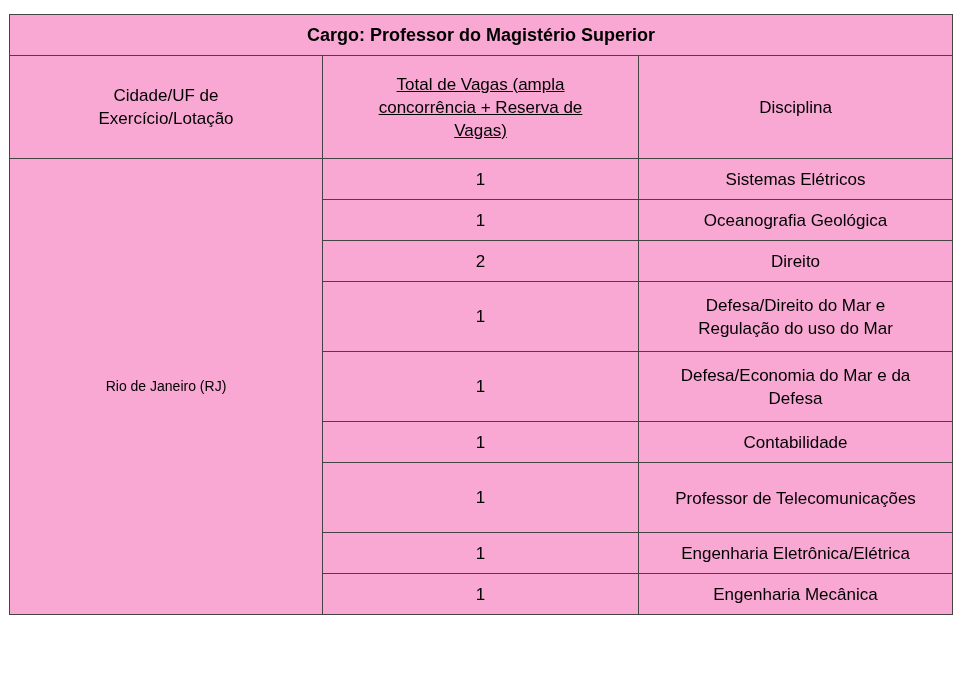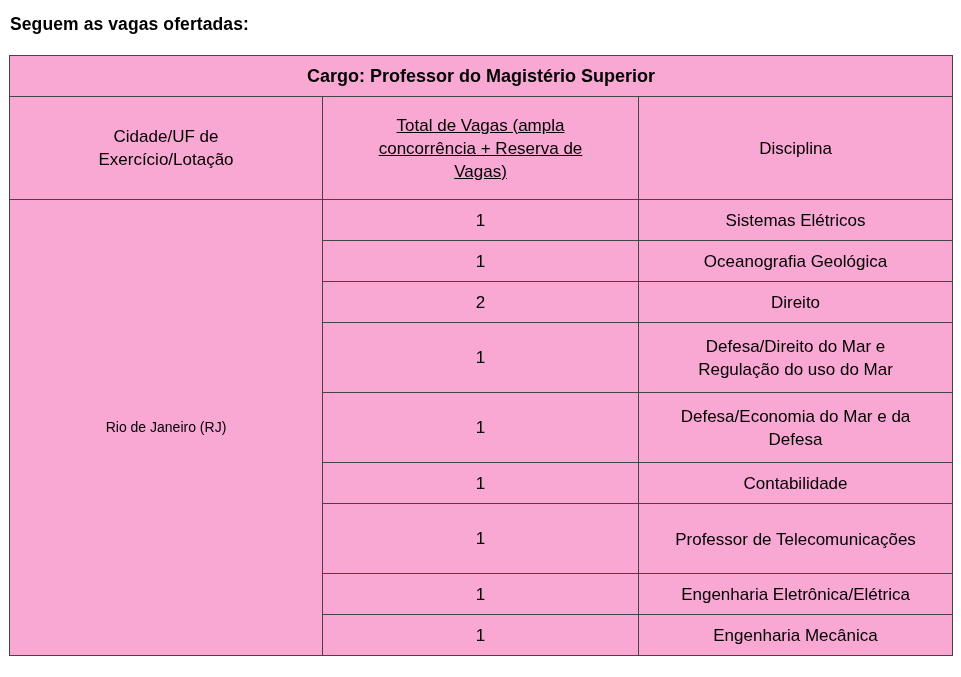--- a/index.html
+++ b/index.html
@@ -49,21 +49,20 @@
   tr.row-d td { height: 70px; }
   .wrap-190 { display: inline-block; max-width: 190px; vertical-align: middle; }
   .wrap-210 { display: inline-block; max-width: 215px; vertical-align: middle; text-decoration: underline; }
   .wrap-disc { display: inline-block; max-width: 245px; vertical-align: middle; }
   td.city-cell { font-size: 14px; }
 </style>
 </head>
 <body>
 
 <div class="page">
-  <div class="intro">Seguem as vagas ofertadas:</div>
 
   <table class="vagas">
     <colgroup>
       <col class="c1">
         <col class="c2">
         <col class="c3">
     </colgroup>
     <tbody>
       <tr>
         <td colspan="3" class="title-cell">Cargo: Professor do Magistério Superior</td>

